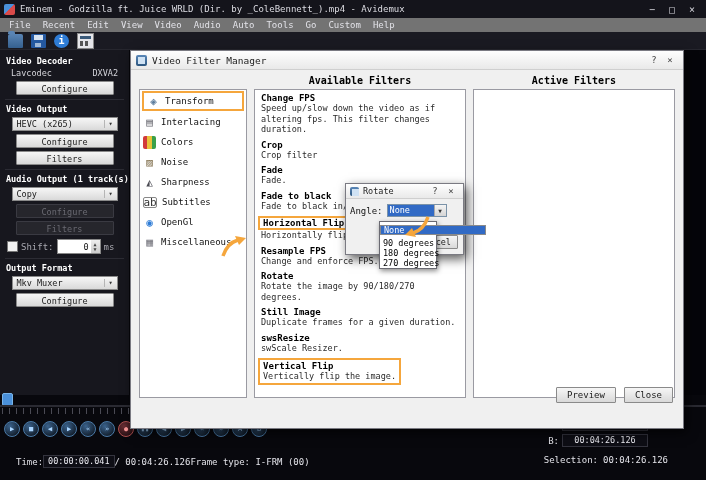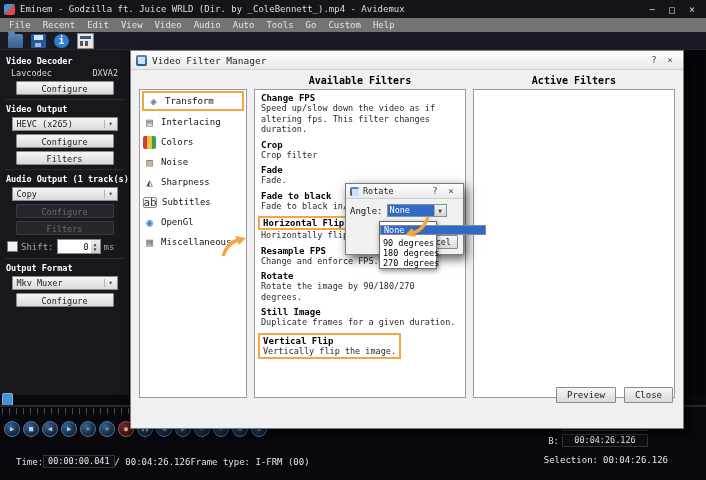--- a/index.html
+++ b/index.html
@@ -348,20 +348,24 @@
             <div class="fdesc">Change and enforce FPS.</div>
           </div>
           <div class="fentry">
             <div class="fname">Rotate</div>
             <div class="fdesc">Rotate the image by 90/180/270 degrees.</div>
           </div>
           <div class="fentry">
             <div class="fname">Still Image</div>
             <div class="fdesc">Duplicate frames for a given duration.</div>
           </div>
+          <div class="fentry">
+            <div class="fname">swsResize</div>
+            <div class="fdesc">swScale Resizer.</div>
+          </div>
           <div class="fentry anno">
             <div class="fname">Vertical Flip</div>
             <div class="fdesc">Vertically flip the image.</div>
           </div>
         </div>
       </div>
 
       <div class="col activec">
         <div class="col-header">Active Filters</div>
         <div class="listbox"></div>

